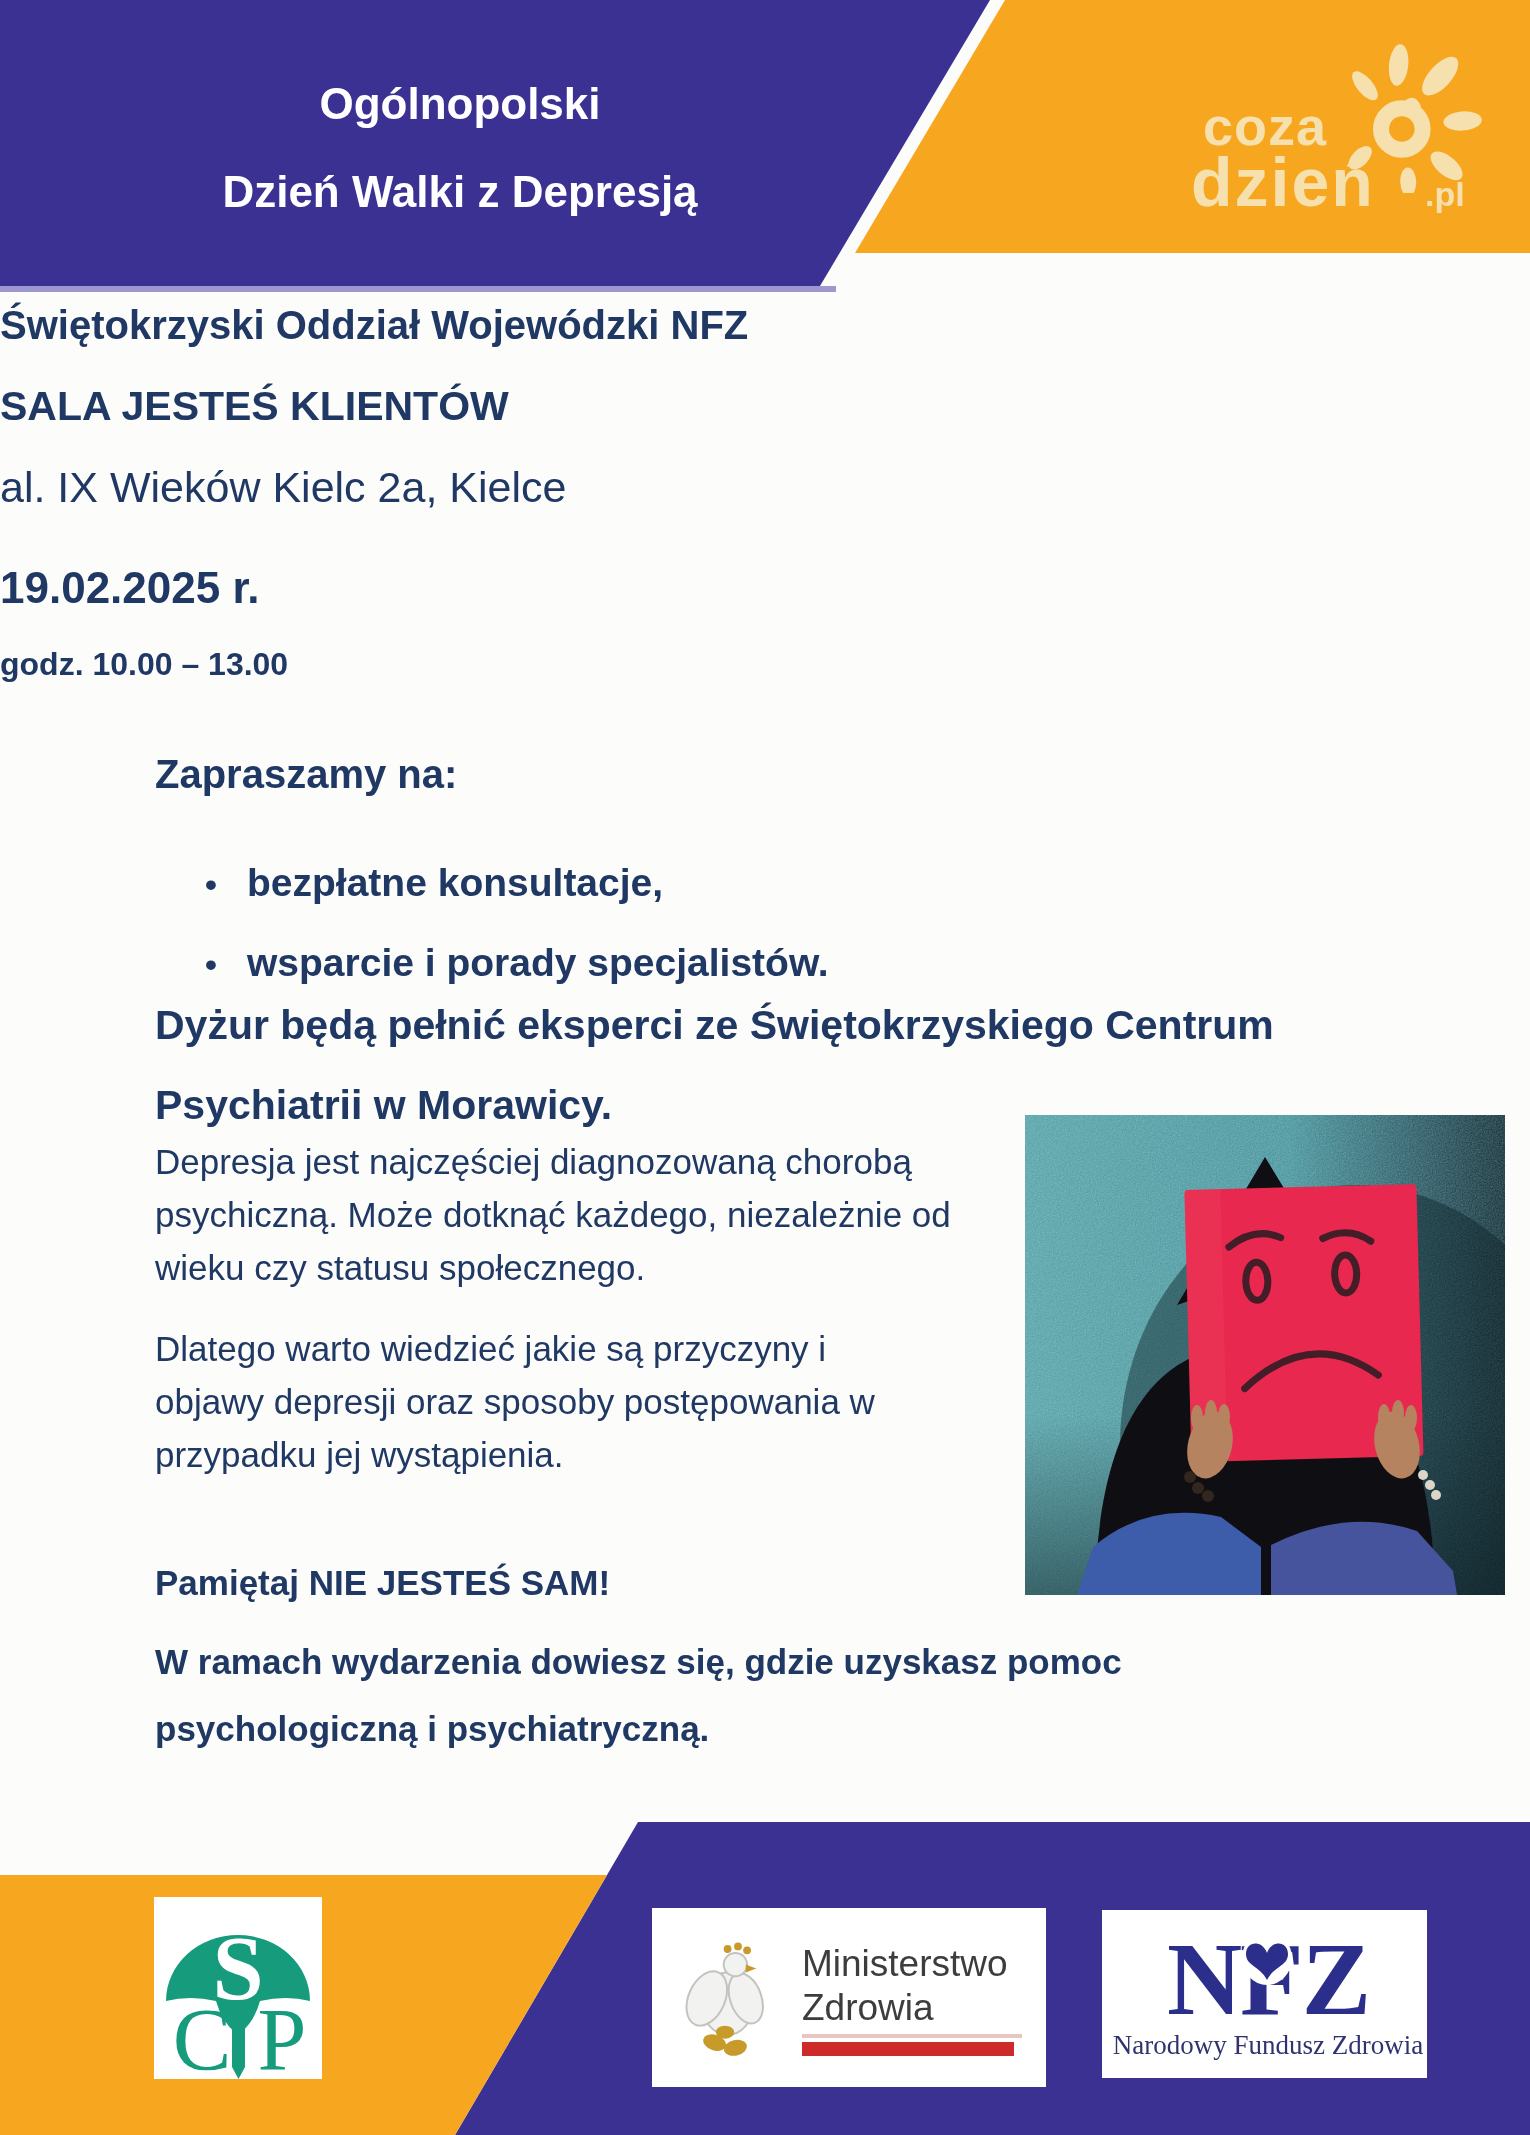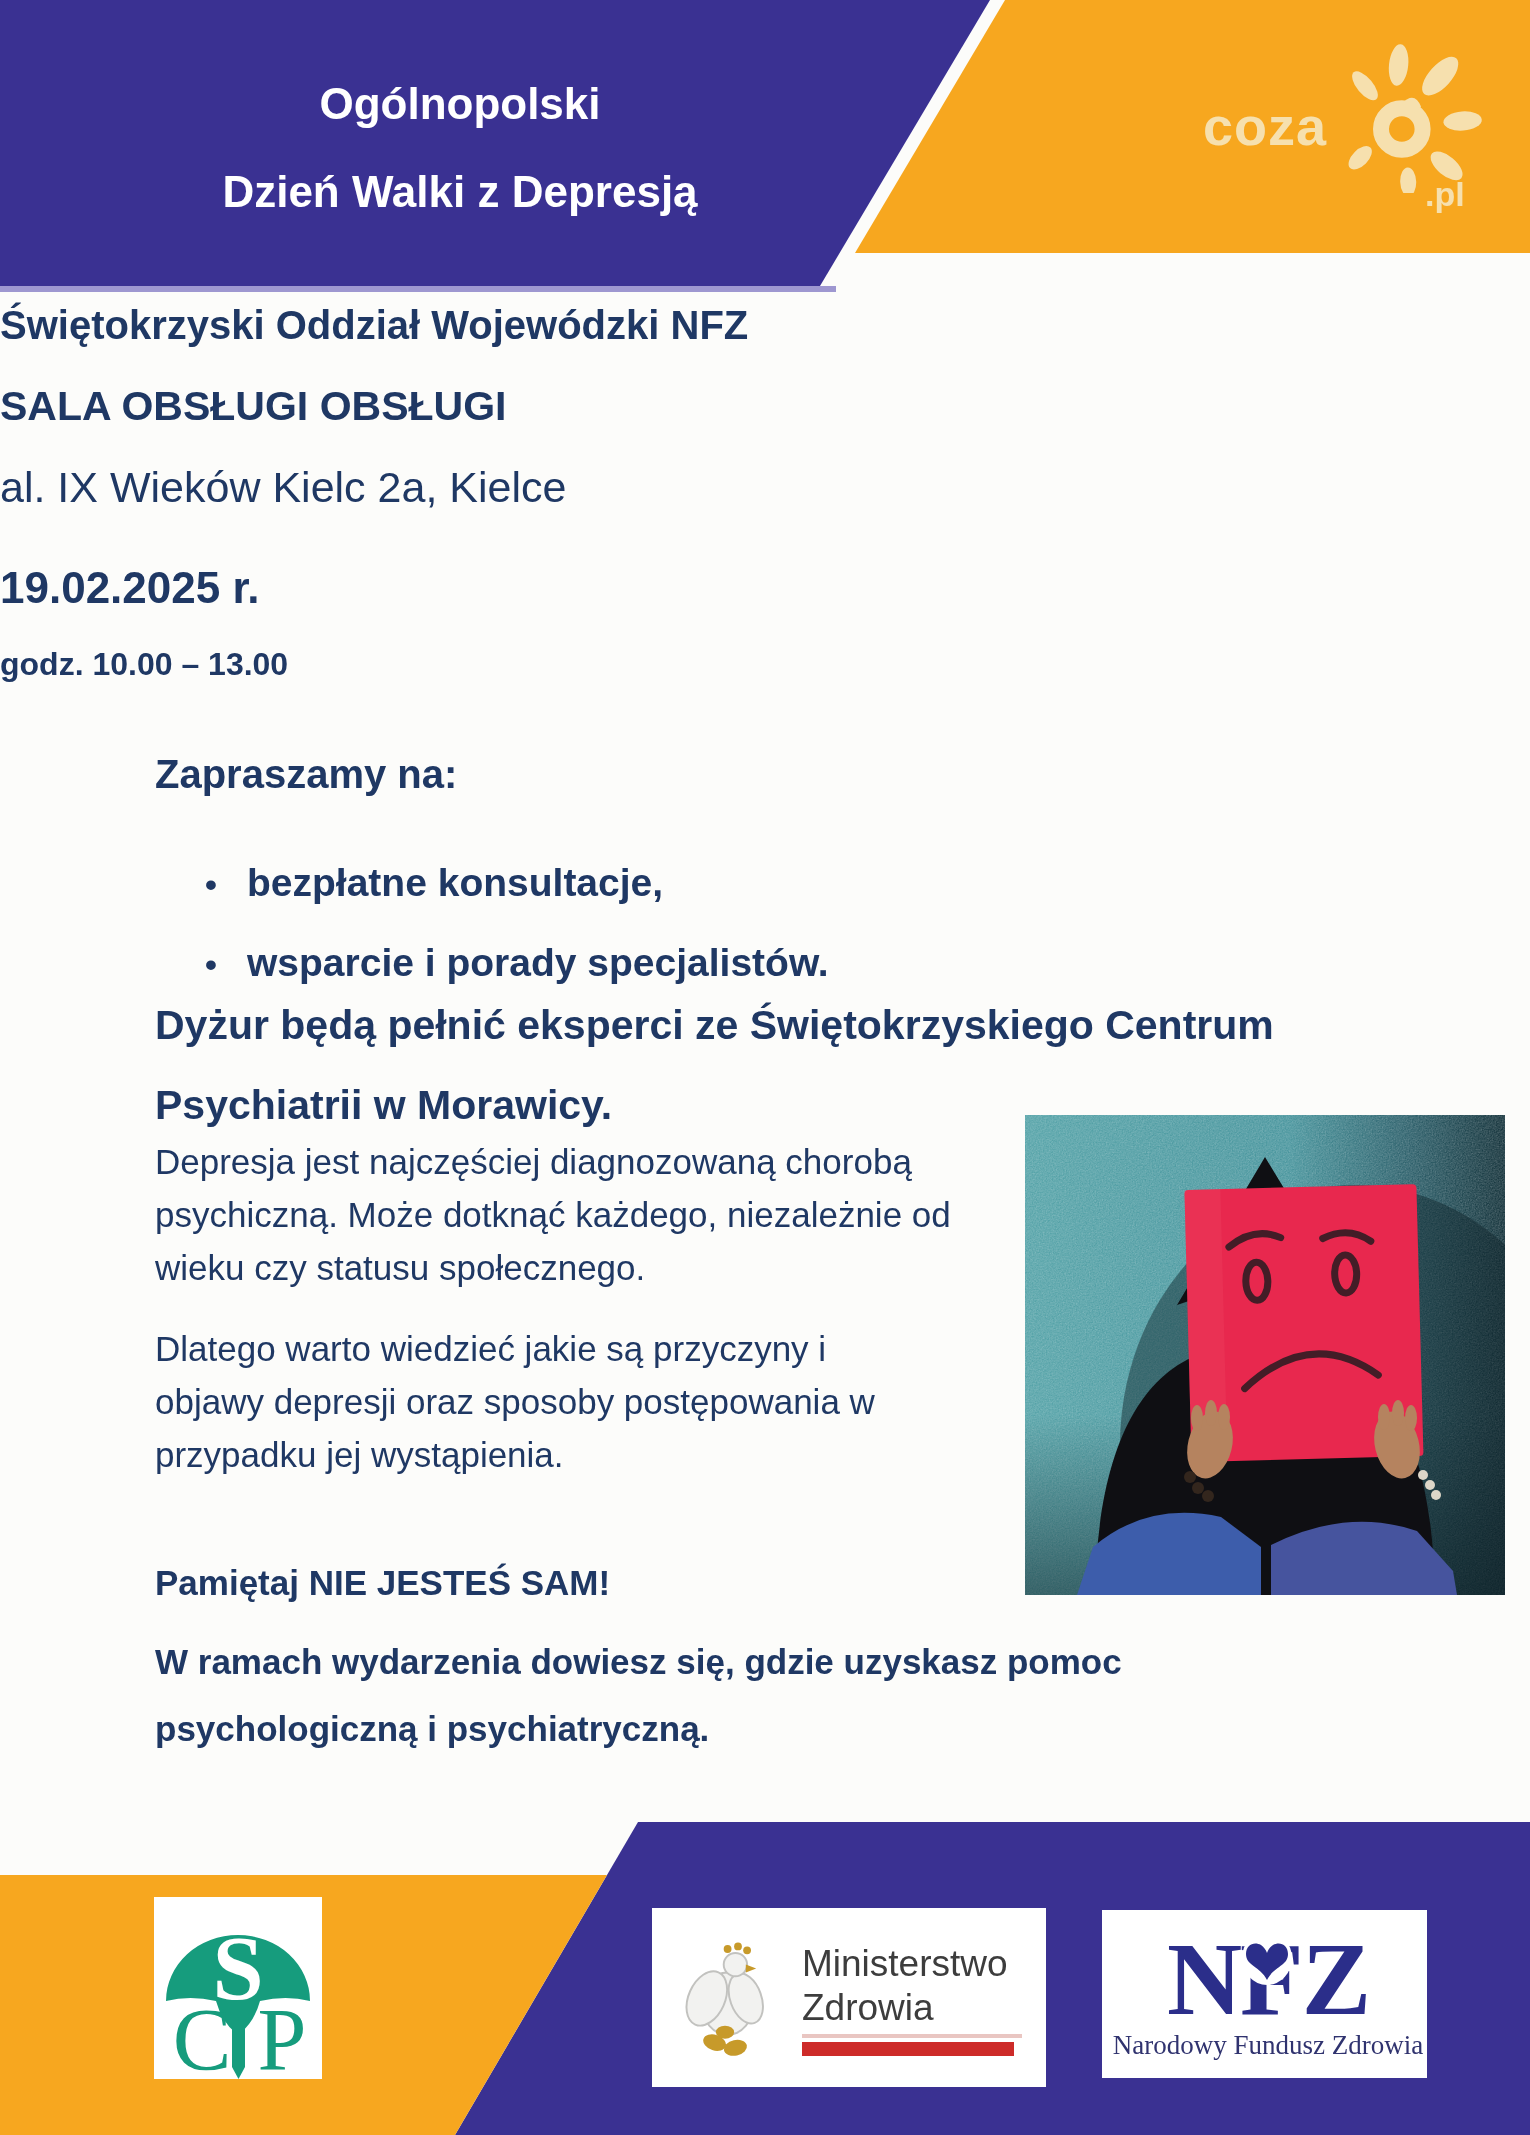--- a/index.html
+++ b/index.html
@@ -84,25 +84,26 @@
         <ellipse cx="72" cy="27" rx="7" ry="15" transform="rotate(42 72 27)"></ellipse>
         <ellipse cx="86" cy="55" rx="6" ry="12" transform="rotate(86 86 55)"></ellipse>
         <ellipse cx="76" cy="83" rx="6" ry="12" transform="rotate(130 76 83)"></ellipse>
         <ellipse cx="52" cy="93" rx="5" ry="9" transform="rotate(178 52 93)"></ellipse>
         <ellipse cx="22" cy="78" rx="5" ry="9" transform="rotate(225 22 78)"></ellipse>
         <ellipse cx="25" cy="33" rx="5" ry="11" transform="rotate(-40 25 33)"></ellipse>
       </g>
       <circle cx="48" cy="60" r="13" fill="none" stroke="#f6e0ae" stroke-width="10"></circle>
       <path d="M48,44 q8,-8 12,2 q-4,8 -12,-2 Z" fill="#f6e0ae"></path>
     </svg>
+    <span class="brand-dzien">dzień</span>
     <span class="brand-tld">.pl</span>
   </div>
 
   <div class="abs c-line org">Świętokrzyski Oddział Wojewódzki NFZ</div>
-  <div class="abs c-line hall">SALA OBSŁUGI OBSŁUGI</div>
+  <div class="abs c-line hall">SALA JESTEŚ KLIENTÓW</div>
   <div class="abs c-line addr">al. IX Wieków Kielc 2a, Kielce</div>
   <div class="abs c-line date">19.02.2025 r.</div>
   <div class="abs c-line hours">godz. 10.00 – 13.00</div>
 
   <div class="abs lead">Zapraszamy na:</div>
   <div class="abs bullet-row b1"><span class="dot">•</span><span>bezpłatne konsultacje,</span></div>
   <div class="abs bullet-row b2"><span class="dot">•</span><span>wsparcie i porady specjalistów.</span></div>
 
   <div class="abs para about">Depresja jest najczęściej diagnozowaną chorobą
 psychiczną. Może dotknąć każdego, niezależnie od

